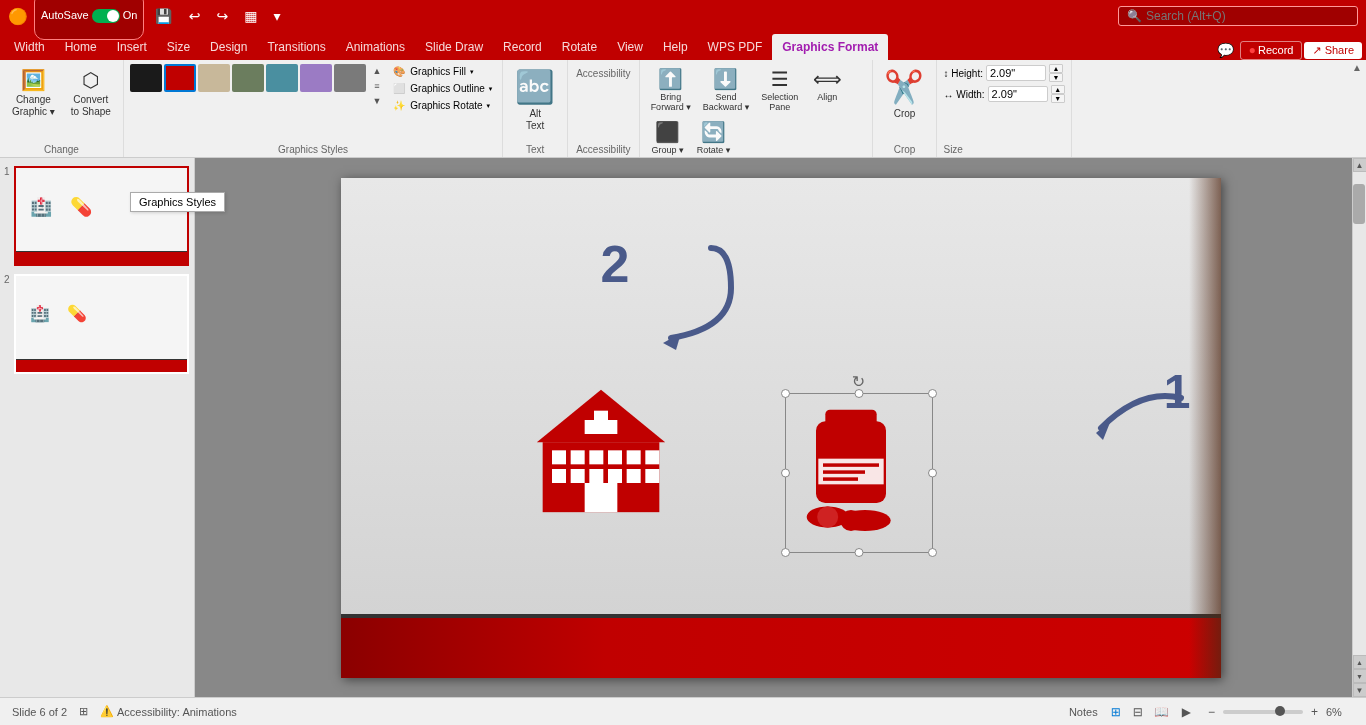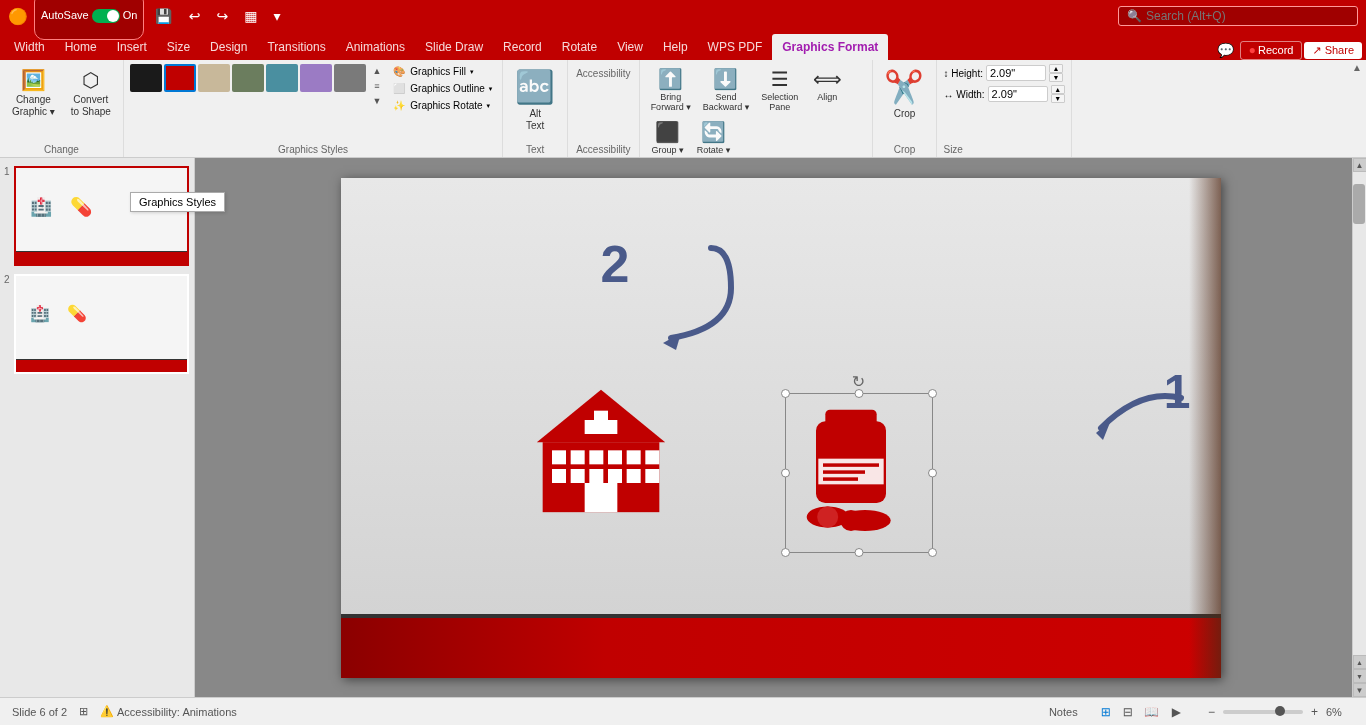--- a/index.html
+++ b/index.html
@@ -360,21 +360,21 @@
       height: 28px;
       background: #f0f0f0;
       border-top: 1px solid #ccc;
       display: flex;
       align-items: center;
       padding: 0 12px;
       gap: 12px;
       font-size: 11px;
       color: #555;
     }
-    .status-right { margin-left: auto; display: flex; align-items: center; gap: 18px; }
+    .status-right { margin-left: auto; display: flex; align-items: center; gap: 8px; }
     .zoom-controls { display: flex; align-items: center; gap: 4px; }
     .zoom-btn { background: transparent; border: none; cursor: pointer; font-size: 12px; padding: 2px 4px; color: #555; }
     .zoom-slider { width: 80px; height: 4px; background: #ccc; border-radius: 2px; position: relative; }
     .zoom-slider-thumb { position: absolute; top: -4px; left: 65%; width: 10px; height: 10px; background: #555; border-radius: 50%; cursor: pointer; }
     .view-btns { display: flex; gap: 2px; }
     .view-btn { background: transparent; border: 1px solid transparent; cursor: pointer; font-size: 12px; padding: 2px 4px; color: #555; border-radius: 2px; }
     .view-btn.active { color: #0078d4; }
 
     
     .ribbon-collapse-btn {

